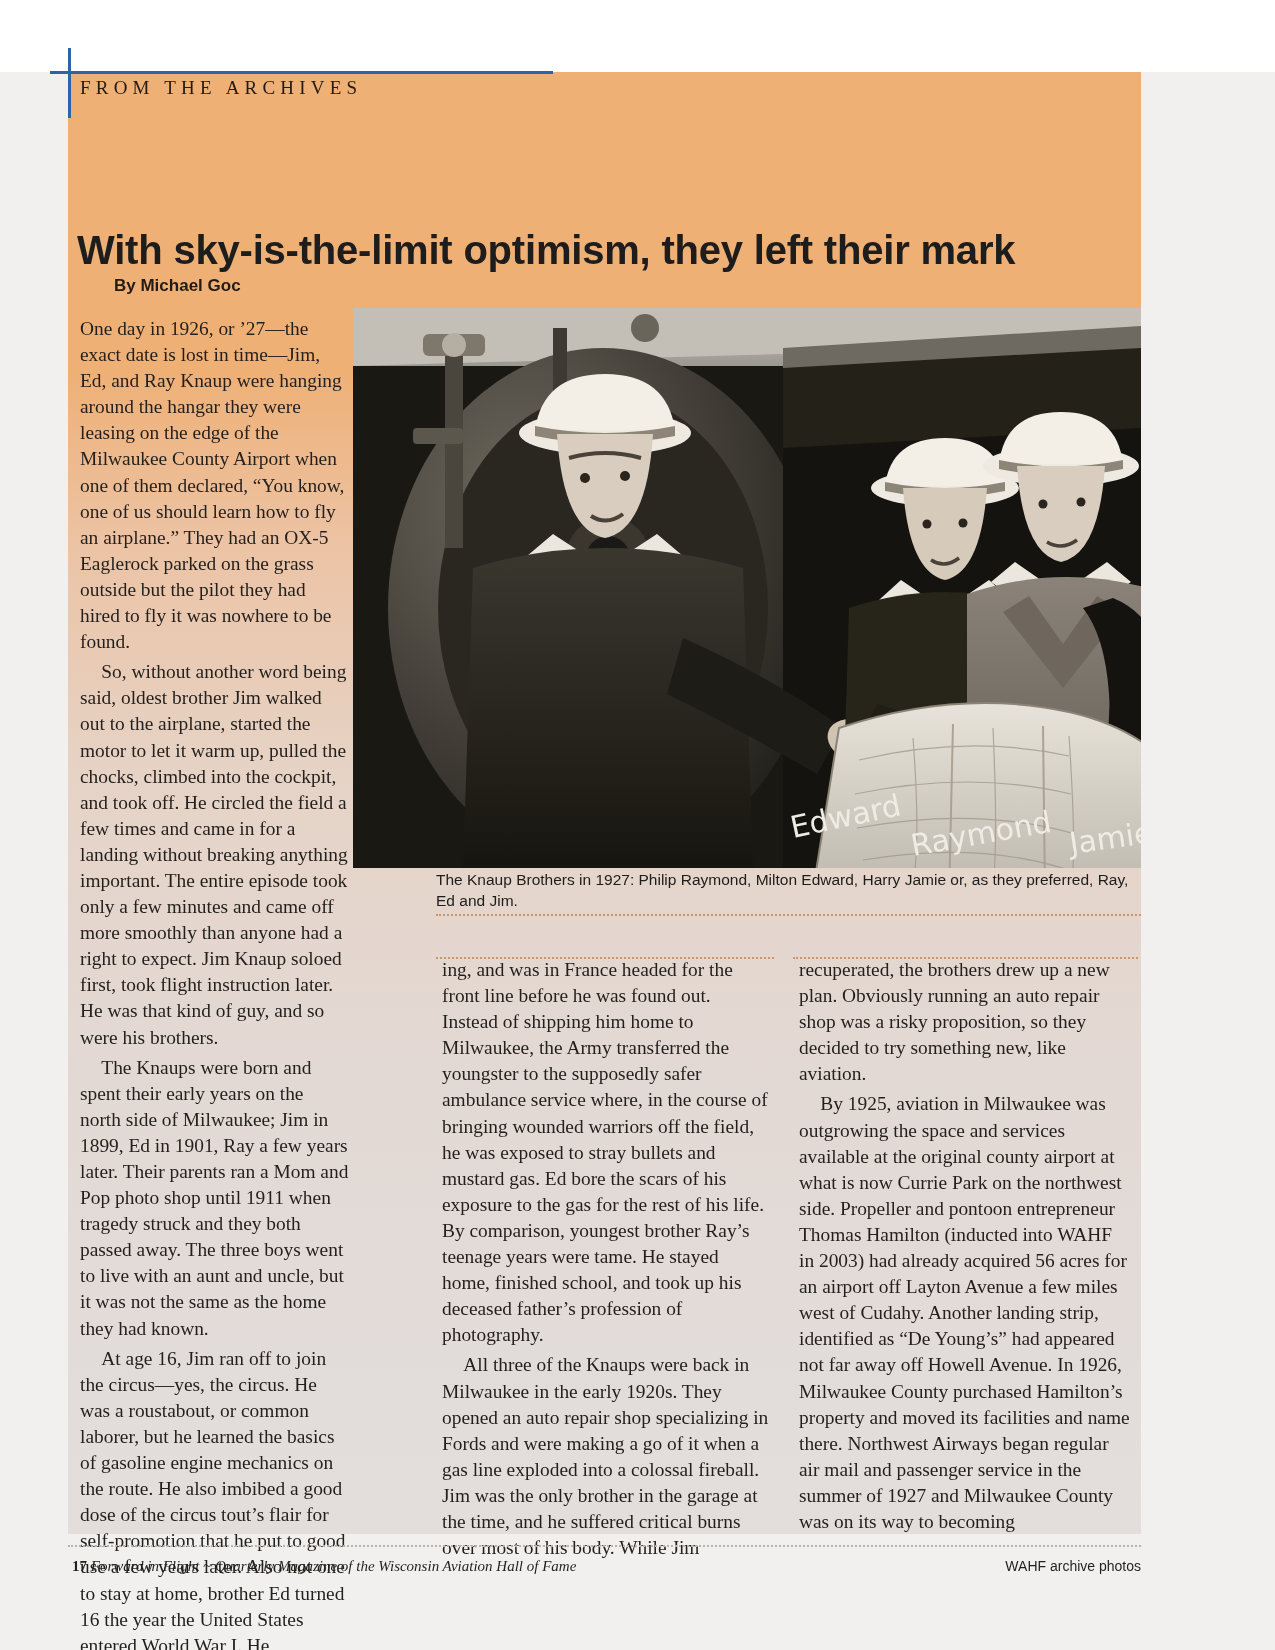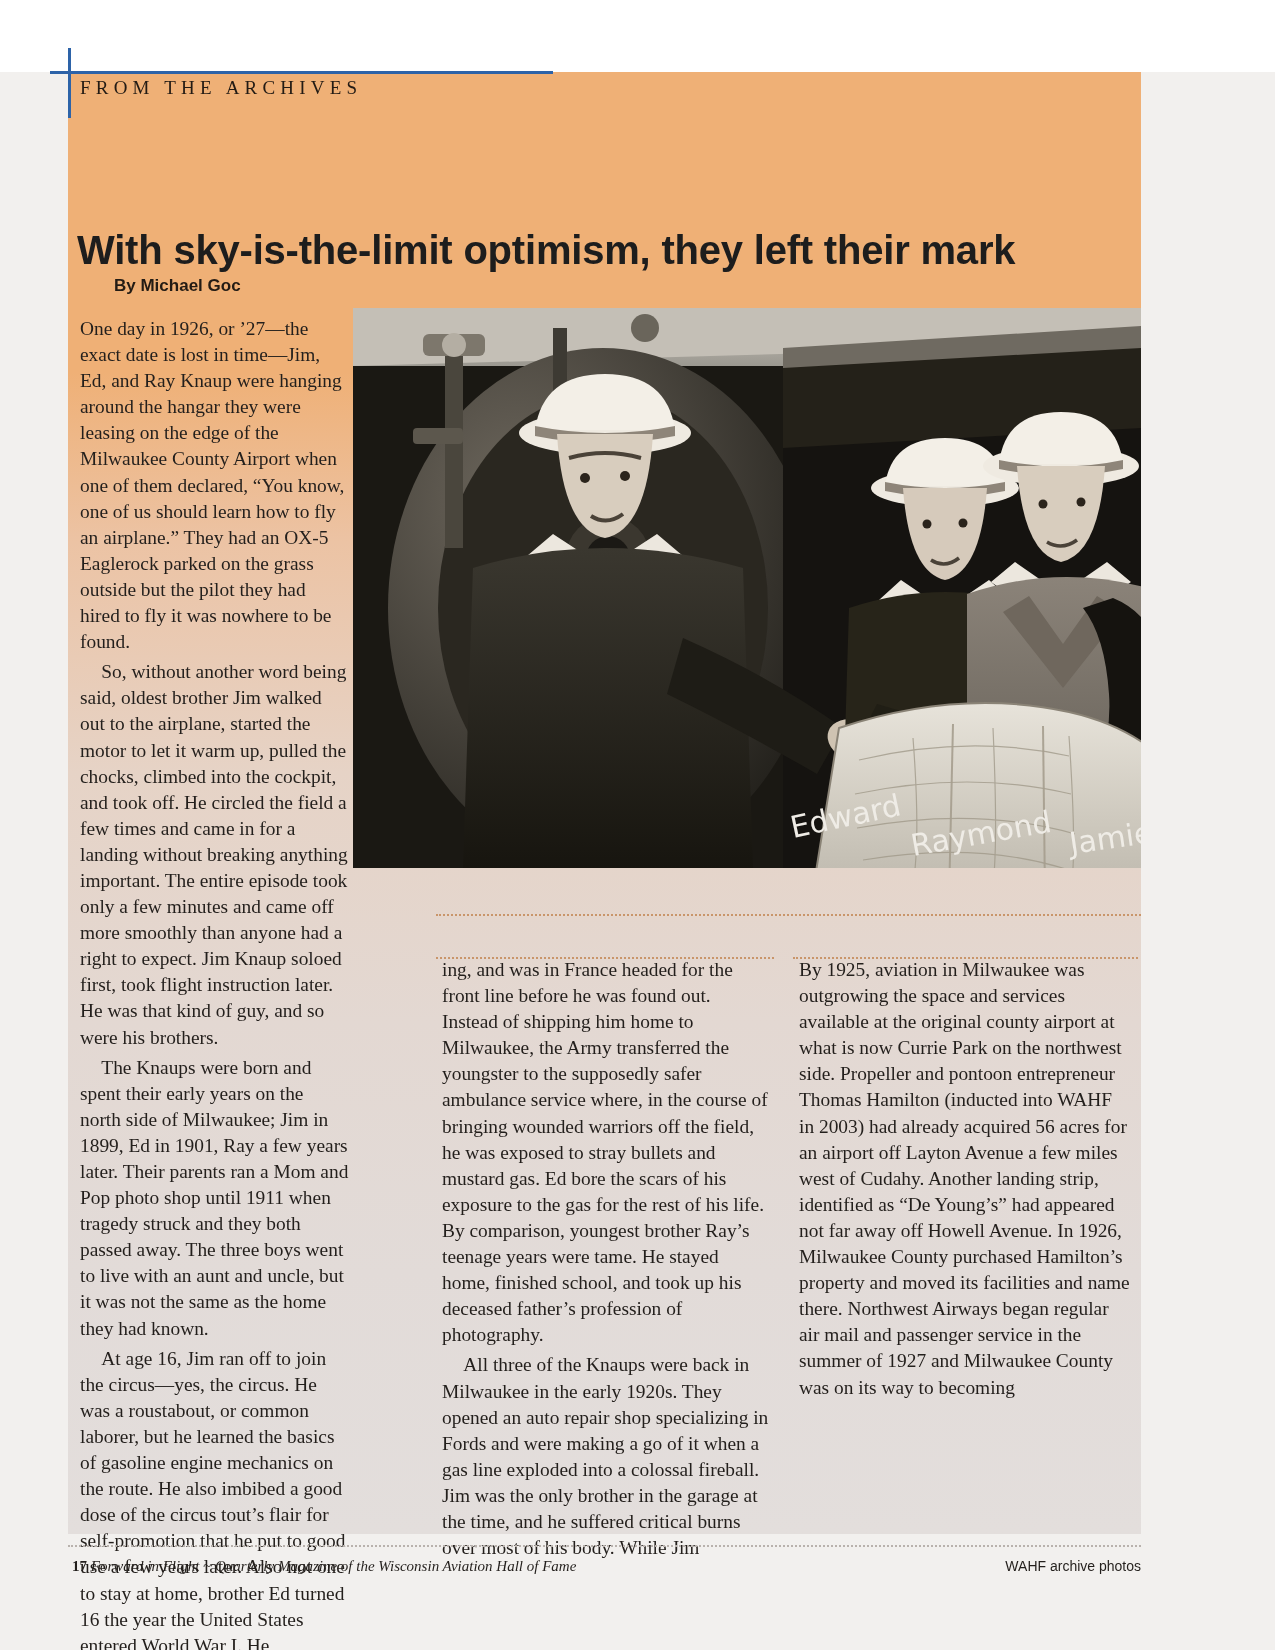--- a/index.html
+++ b/index.html
@@ -328,37 +328,39 @@
 
       <path d="M600 416 l-4 176" stroke="#a59d8e" stroke-width="2" fill="none" opacity="0.9"></path>
       <path d="M690 418 l2 168" stroke="#a59d8e" stroke-width="2" fill="none" opacity="0.9"></path>
 
       <text x="440" y="530" font-family="'DejaVu Sans',sans-serif" font-size="30" fill="#efece6" transform="rotate(-12 440 530)">Edward</text>
       <text x="560" y="548" font-family="'DejaVu Sans',sans-serif" font-size="30" fill="#efece6" transform="rotate(-10 560 548)">Raymond</text>
       <text x="718" y="546" font-family="'DejaVu Sans',sans-serif" font-size="30" fill="#efece6" transform="rotate(-8 718 546)">Jamie</text>
     </svg>
   </div>
 
+  <div class="caption">The Knaup Brothers in 1927: Philip Raymond, Milton Edward, Harry Jamie or, as they preferred, Ray, Ed and Jim.</div>
   <div class="dot-rule-caption"></div>
   <div class="dot-rule-2"></div>
   <div class="dot-rule-3"></div>
 
   <div class="col" id="col1">
     <p>One day in 1926, or ’27—the exact date is lost in time—Jim, Ed, and Ray Knaup were hanging around the hangar they were leasing on the edge of the Milwaukee County Airport when one of them declared, “You know, one of us should learn how to fly an airplane.” They had an OX-5 Eaglerock parked on the grass outside but the pilot they had hired to fly it was nowhere to be found.</p>
     <p>So, without another word being said, oldest brother Jim walked out to the airplane, started the motor to let it warm up, pulled the chocks, climbed into the cockpit, and took off. He circled the field a few times and came in for a landing without breaking anything important. The entire episode took only a few minutes and came off more smoothly than anyone had a right to expect. Jim Knaup soloed first, took flight instruction later. He was that kind of guy, and so were his brothers.</p>
     <p>The Knaups were born and spent their early years on the north side of Milwaukee; Jim in 1899, Ed in 1901, Ray a few years later. Their parents ran a Mom and Pop photo shop until 1911 when tragedy struck and they both passed away. The three boys went to live with an aunt and uncle, but it was not the same as the home they had known.</p>
     <p>At age 16, Jim ran off to join the circus—yes, the circus. He was a roustabout, or common laborer, but he learned the basics of gasoline engine mechanics on the route. He also imbibed a good dose of the circus tout’s flair for self-promotion that he put to good use a few years later. Also not one to stay at home, brother Ed turned 16 the year the United States entered World War I. He convinced an Army recruiter that he was old enough for induction, passed basic train-</p>
   </div>
 
   <div class="col" id="col2">
     <p>ing, and was in France headed for the front line before he was found out. Instead of shipping him home to Milwaukee, the Army transferred the youngster to the supposedly safer ambulance service where, in the course of bringing wounded warriors off the field, he was exposed to stray bullets and mustard gas. Ed bore the scars of his exposure to the gas for the rest of his life. By comparison, youngest brother Ray’s teenage years were tame. He stayed home, finished school, and took up his deceased father’s profession of photography.</p>
     <p>All three of the Knaups were back in Milwaukee in the early 1920s. They opened an auto repair shop specializing in Fords and were making a go of it when a gas line exploded into a colossal fireball. Jim was the only brother in the garage at the time, and he suffered critical burns over most of his body. While Jim</p>
   </div>
 
   <div class="col" id="col3">
+    <p>recuperated, the brothers drew up a new plan. Obviously running an auto repair shop was a risky proposition, so they decided to try something new, like aviation.</p>
     <p>By 1925, aviation in Milwaukee was outgrowing the space and services available at the original county airport at what is now Currie Park on the northwest side. Propeller and pontoon entrepreneur Thomas Hamilton (inducted into WAHF in 2003) had already acquired 56 acres for an airport off Layton Avenue a few miles west of Cudahy. Another landing strip, identified as “De Young’s” had appeared not far away off Howell Avenue. In 1926, Milwaukee County purchased Hamilton’s property and moved its facilities and name there. Northwest Airways began regular air mail and passenger service in the summer of 1927 and Milwaukee County was on its way to becoming</p>
   </div>
 
   <div class="footer-rule"></div>
   <div class="footer-left"><b>17</b> <span>Forward in Flight ~ Quarterly Magazine of the Wisconsin Aviation Hall of Fame</span></div>
   <div class="footer-right">WAHF archive photos</div>
 
 </div>
 
 </body></html>

